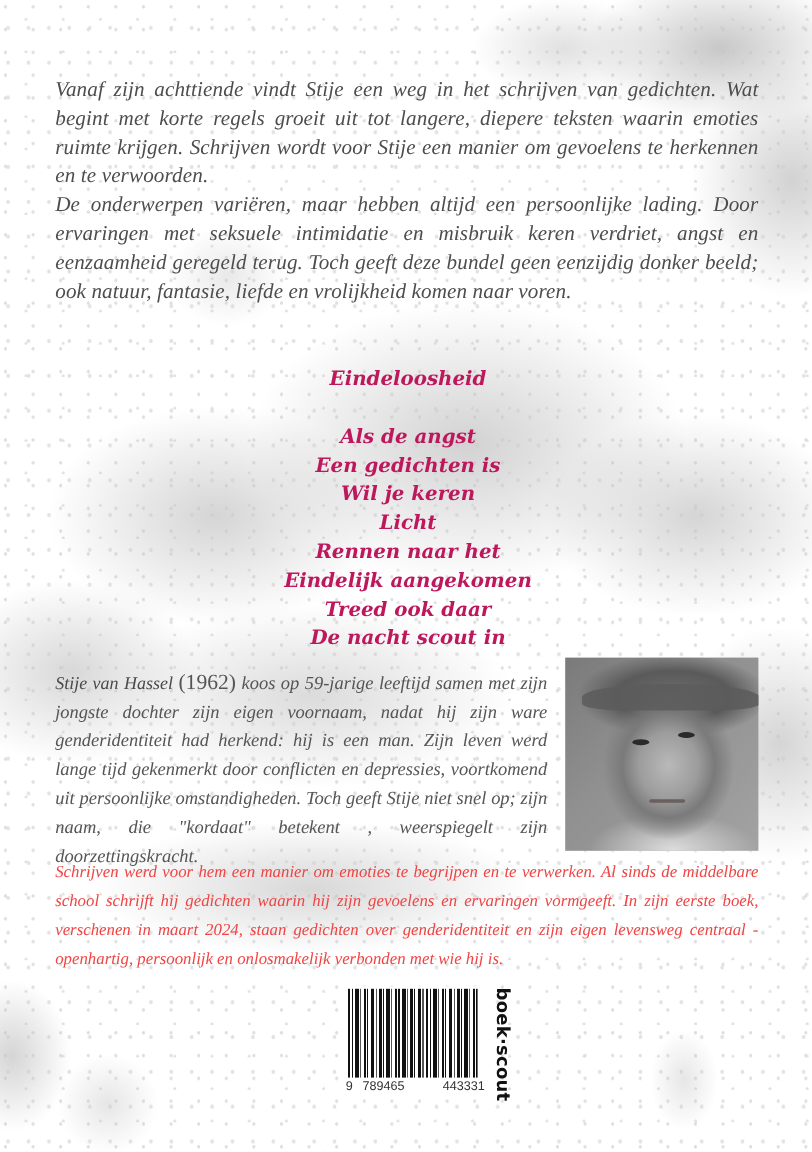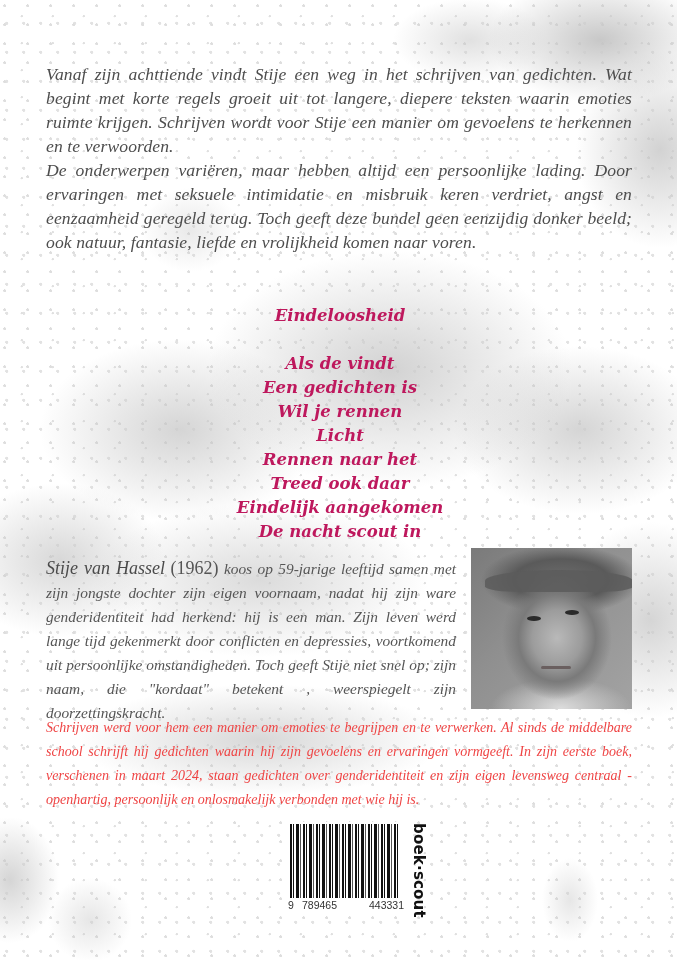--- a/index.html
+++ b/index.html
@@ -52,21 +52,21 @@
     }
     .poem .title { margin-bottom: 24px; }
     .poem .line { display: block; }
 
     .bio {
       position: absolute; left: 46px; top: 556px; width: 410px;
       font-family: "Liberation Serif", serif; font-style: italic;
       font-size: 15.4px; line-height: 24px; color: #555555;
       text-align: justify;
     }
-    .bio .name { font-size: 18px; color: #4a4a4a; }
+    .bio .name { font-size: 15px; color: #4a4a4a; }
     .bio .years { font-style: normal; font-size: 18px; }
 
     .bio2 {
       position: absolute; left: 46px; top: 716px; width: 586px;
       font-family: "Liberation Serif", serif; font-style: italic;
       font-size: 14px; line-height: 24px; color: #ef4444;
       text-align: justify;
     }
 
     .photo {
@@ -120,27 +120,27 @@
 
 <div class="content">
 
   <div class="intro">
     <p>Vanaf zijn achttiende vindt Stije een weg in het schrijven van gedichten. Wat begint met korte regels groeit uit tot langere, diepere teksten waarin emoties ruimte krijgen. Schrijven wordt voor Stije een manier om gevoelens te herkennen en te verwoorden.</p>
     <p>De onderwerpen variëren, maar hebben altijd een persoonlijke lading. Door ervaringen met seksuele intimidatie en misbruik keren verdriet, angst en eenzaamheid geregeld terug. Toch geeft deze bundel geen eenzijdig donker beeld; ook natuur, fantasie, liefde en vrolijkheid komen naar voren.</p>
   </div>
 
   <div class="poem">
     <div class="title">Eindeloosheid</div>
-    <span class="line">Als de vindt</span>
+    <span class="line">Als de angst</span>
     <span class="line">Een gedichten is</span>
-    <span class="line">Wil je rennen</span>
+    <span class="line">Wil je keren</span>
     <span class="line">Licht</span>
     <span class="line">Rennen naar het</span>
+    <span class="line">Eindelijk aangekomen</span>
     <span class="line">Treed ook daar</span>
-    <span class="line">Eindelijk aangekomen</span>
     <span class="line">De nacht scout in</span>
   </div>
 
   <div class="bio"><span class="name">Stije van Hassel</span> <span class="years">(1962)</span><span> koos op 59-jarige leeftijd samen met zijn jongste dochter zijn eigen voornaam, nadat hij zijn ware genderidentiteit had herkend: hij is een man. Zijn leven werd lange tijd gekenmerkt door conflicten en depressies, voortkomend uit persoonlijke omstandigheden. Toch geeft Stije niet snel op; zijn naam, die "kordaat" betekent , weerspiegelt zijn doorzettingskracht.</span></div>
 
   <div class="photo">
     <div class="brim"></div>
     <div class="eye" style="left:56px; top:68px;"></div>
     <div class="eye" style="left:94px; top:62px;"></div>
     <div class="mouth"></div>

